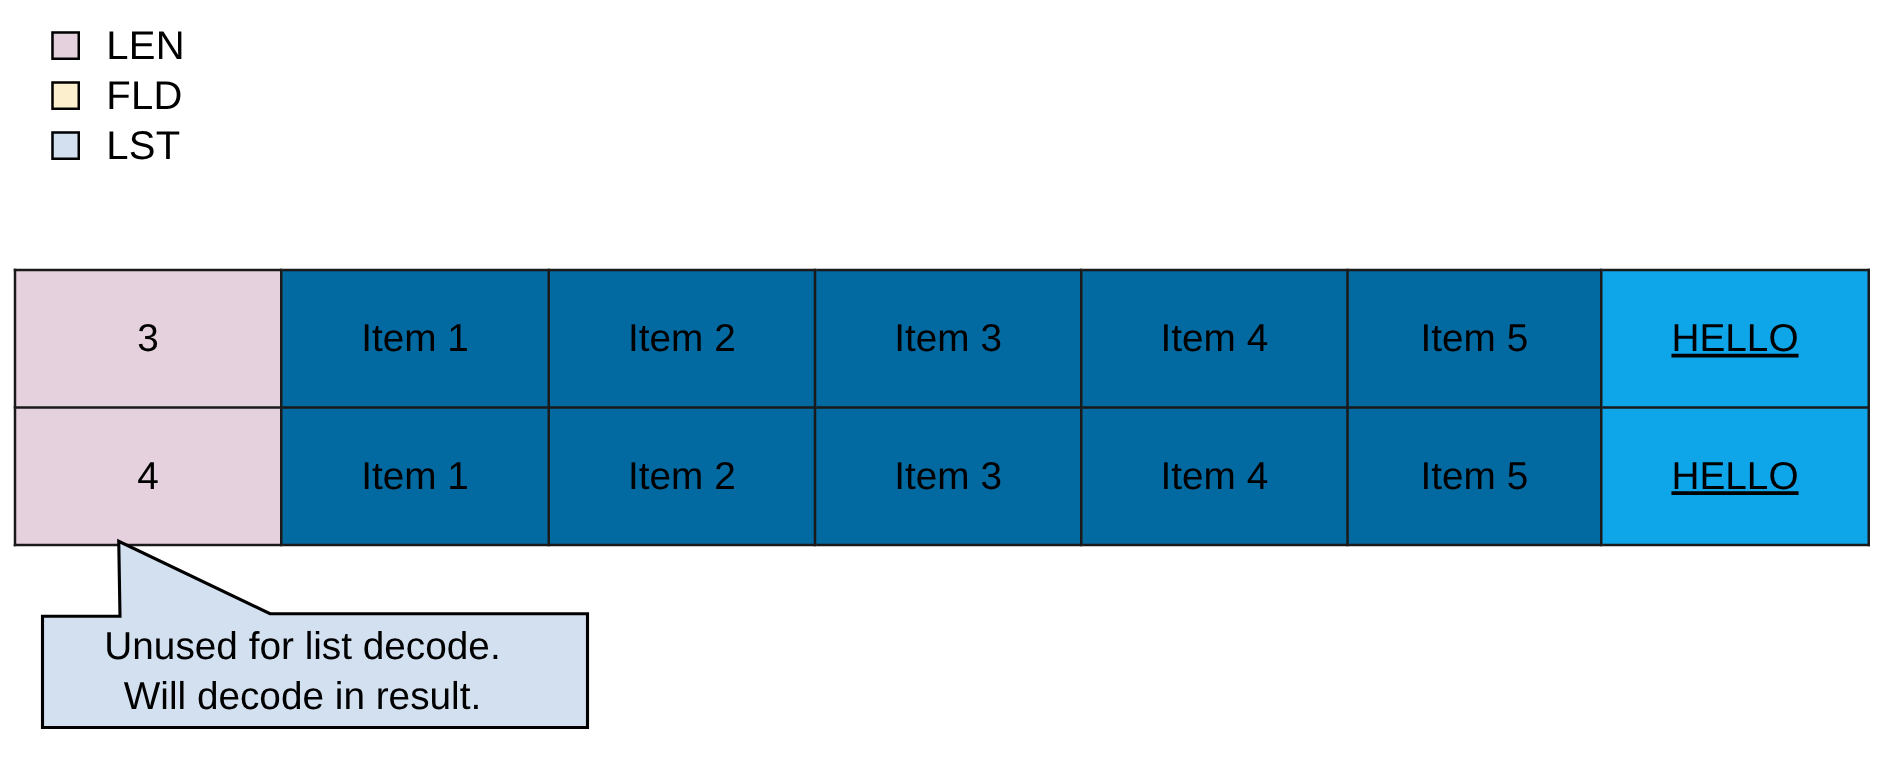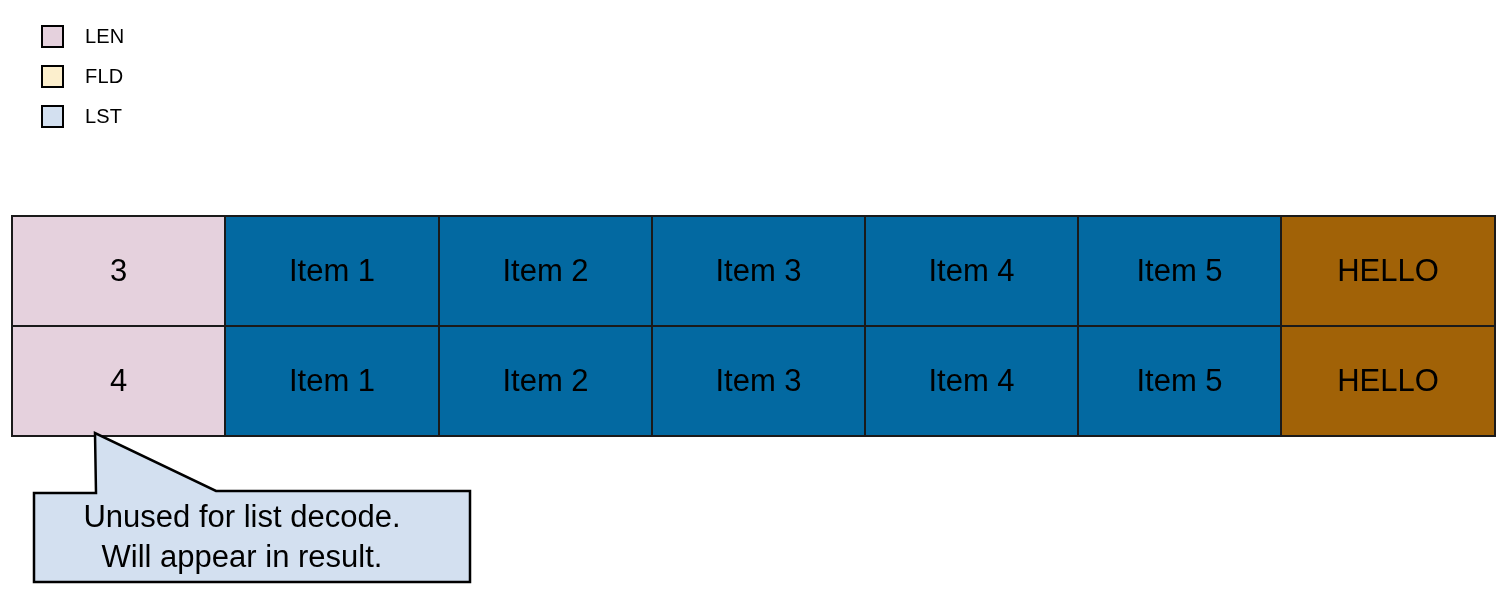--- a/index.html
+++ b/index.html
@@ -30,21 +30,21 @@
   }
   .legend-swatch {
     width: 19px;
     height: 19px;
     border: 2.5px solid #000000;
     box-sizing: content-box;
     flex: 0 0 auto;
   }
   .legend-label {
     margin-left: 21px;
-    font-size: 20px;
+    font-size: 32px;
     line-height: 32px;
     letter-spacing: 0.2px;
     white-space: nowrap;
   }
 
   
   #struct-table {
     position: absolute;
     left: 11px;
     top: 215px;
@@ -57,21 +57,21 @@
     border: 2.5px solid #1a1a1a;
     text-align: center;
     vertical-align: middle;
     font-size: 31px;
     line-height: 34px;
     padding: 0;
     height: 108px;
   }
   .c-len { background: #e5d1dd; }
   .c-lst { background: #0369a1; }
-  .c-fld { background: #a16207; }
+  .c-fld { background: #0ea5e9; text-decoration: underline; }
 
   
   #callout {
     position: absolute;
     left: 0px;
     top: 420px;
     width: 520px;
     height: 186px;
     pointer-events: none;
   }
@@ -147,14 +147,14 @@
 
 <div id="callout">
   <svg width="520" height="186" viewBox="0 0 520 186">
 
     <polygon points="34,73 96,73 95,13 216,71 470,71 470,162 34,162" fill="#d3e0f0" stroke="#000000" stroke-width="2.5" stroke-linejoin="miter"></polygon>
   </svg>
 </div>
 
 <div class="callout-text">
   <div>Unused for list decode.</div>
-  <div>Will appear in result.</div>
+  <div>Will decode in result.</div>
 </div>
 
 </body></html>

